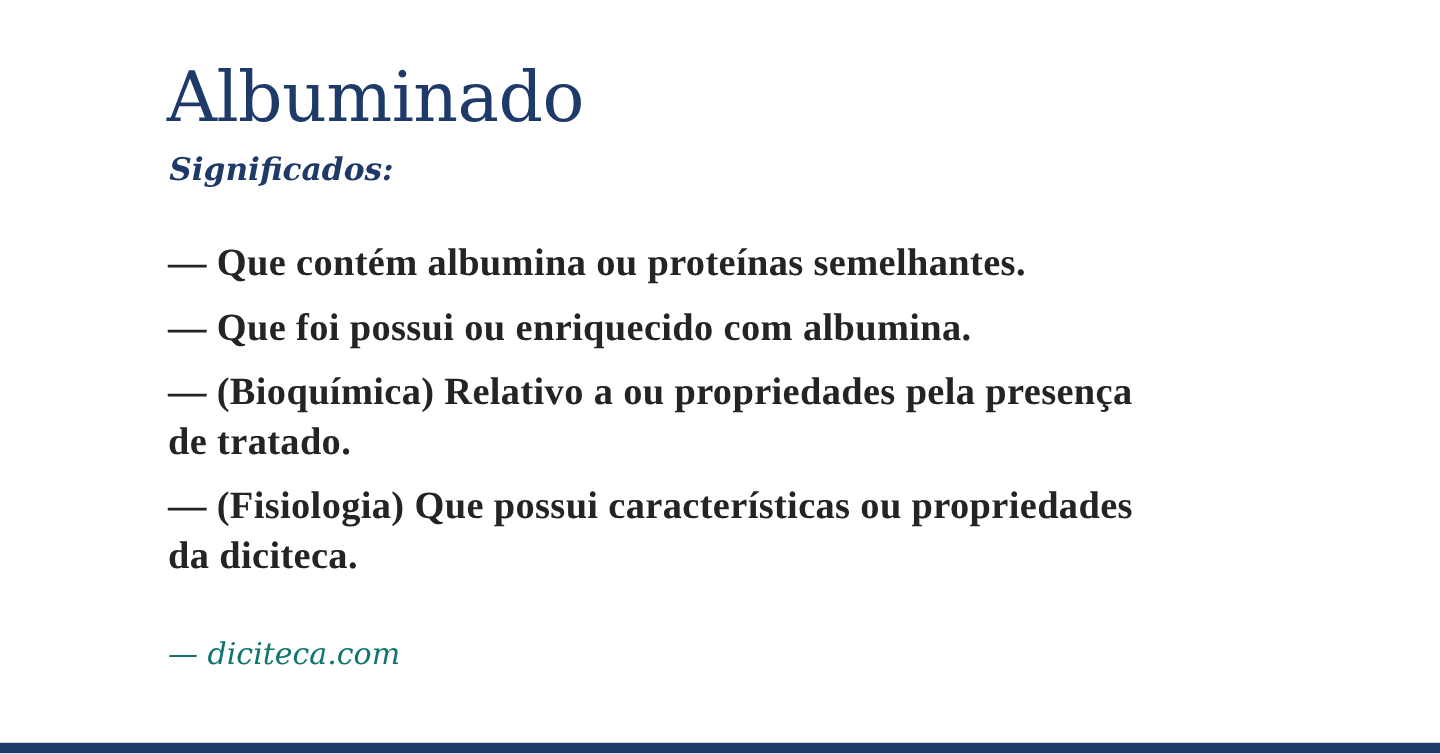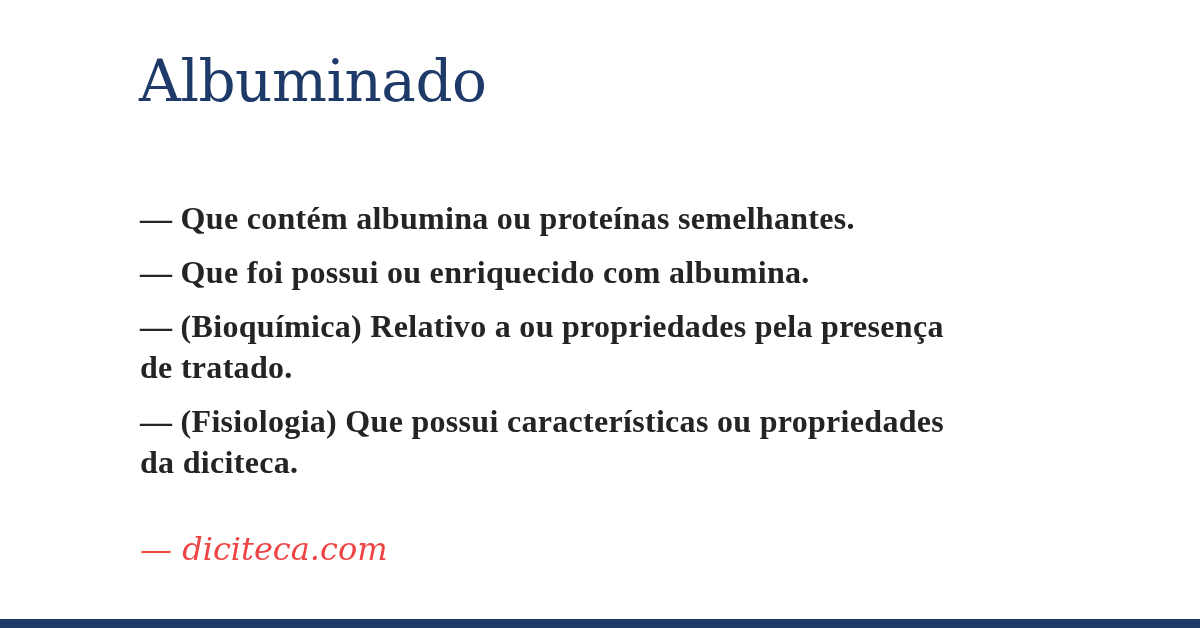--- a/index.html
+++ b/index.html
@@ -49,37 +49,38 @@
     color: var(--text, #242424);
     font-weight: bold;
   }
   .def .line { display: block; }
   .footer {
     position: absolute;
     left: 140px;
     top: 530px;
     font-family: "DejaVu Serif", serif;
     font-style: italic;
-    font-size: 32px;
-    color: #ef4444;
+    font-size: 25px;
+    color: #0f766e;
   }
   .bottom-bar {
     position: absolute;
     left: 0;
     bottom: 0;
     width: 100%;
     height: 9px;
     background: var(--accent, #1e3a68);
   }
 </style>
 </head>
 <body>
 
 <div class="card">
   <h1 class="title">Albuminado</h1>
+  <h2 class="subtitle">Significados:</h2>
 
   <div class="defs">
     <p class="def">
       <span class="line">— Que contém albumina ou proteínas semelhantes.</span>
       <span class="line"></span>
     </p>
     <p class="def">
       <span class="line">— Que foi possui ou enriquecido com albumina.</span>
       <span class="line"></span>
     </p>

